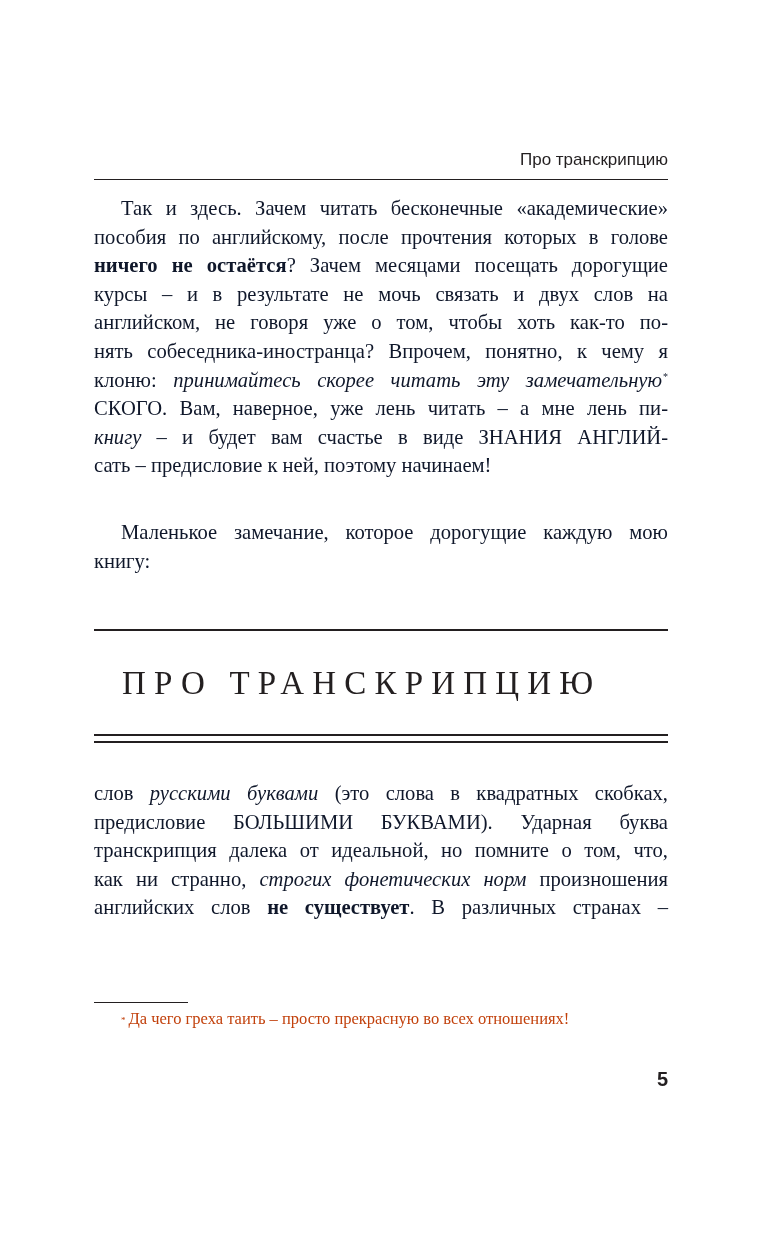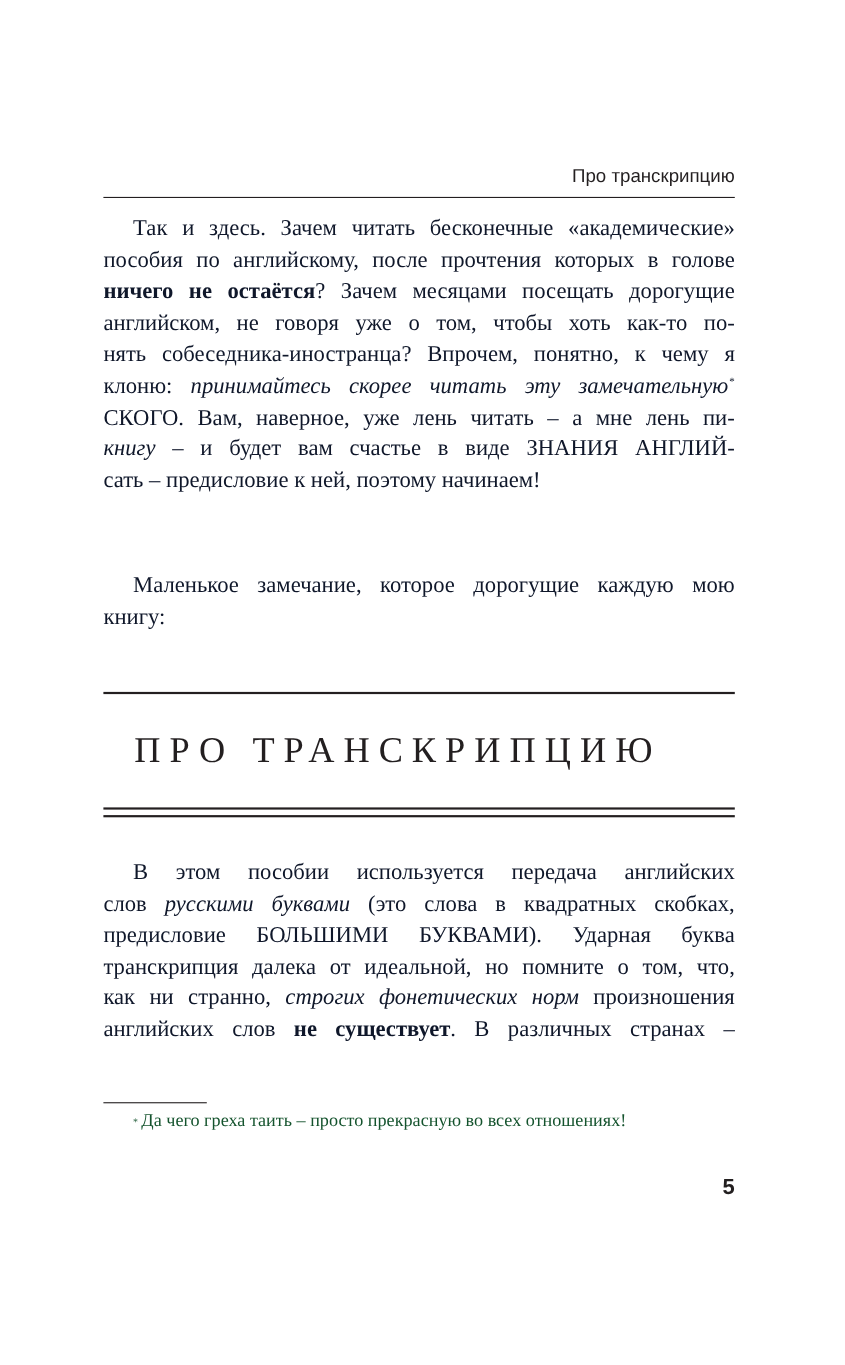--- a/index.html
+++ b/index.html
@@ -129,21 +129,21 @@
       height: 0;
       border-top: 1px solid #231f20;
     }
     .footnote {
       position: absolute;
       left: 27px;
       top: 1009px;
       font-family: "Liberation Serif", serif;
       font-size: 16.5px;
       line-height: 20px;
-      color: #14532d;
+      color: #c2410c;
       white-space: nowrap;
     }
     .footnote .fn-star {
       font-size: 9px;
       vertical-align: top;
       position: relative;
       top: 1px;
       margin-right: 3px;
     }
     .page-number {
@@ -162,40 +162,40 @@
 
 <div class="page">
 
   <div class="running-head">Про транскрипцию</div>
   <div class="head-rule"></div>
 
   <div class="block-a body-text">
     <span class="line indent"><span>Так и здесь. Зачем читать бесконечные «академические»</span></span>
     <span class="line"><span>пособия по английскому, после прочтения которых в голове</span></span>
     <span class="line"><b>ничего не остаётся</b><span>? Зачем месяцами посещать дорогущие</span></span>
+    <span class="line"><span>курсы – и в результате не мочь связать и двух слов на</span></span>
     <span class="line"><span>английском, не говоря уже о том, чтобы хоть как-то по-</span></span>
     <span class="line"><span>нять собеседника-иностранца? Впрочем, понятно, к чему я</span></span>
     <span class="line"><span>клоню: </span><i>принимайтесь скорее читать эту замечательную</i><sup class="fn-mark">*</sup></span>
     <span class="line"><span>СКОГО. Вам, наверное, уже лень читать – а мне лень пи-</span></span>
     <span class="line"><i>книгу</i><span> – и будет вам счастье в виде ЗНАНИЯ АНГЛИЙ-</span></span>
     <span class="line last"><span>сать – предисловие к ней, поэтому начинаем!</span></span>
   </div>
 
   <div class="block-b body-text">
     <span class="line indent"><span>Маленькое замечание, которое дорогущие каждую мою</span></span>
     <span class="line last"><span>книгу:</span></span>
   </div>
 
   <div class="rule-single"></div>
   <div class="section-title">ПРО ТРАНСКРИПЦИЮ</div>
   <div class="rule-double-1"></div>
   <div class="rule-double-2"></div>
 
   <div class="block-c body-text">
-    <span class="line indent"><span>В этом пособии используется передача английских</span></span>
     <span class="line"><span>слов </span><i>русскими буквами</i><span> (это слова в квадратных скобках,</span></span>
     <span class="line"><span>предисловие БОЛЬШИМИ БУКВАМИ). Ударная буква</span></span>
     <span class="line"><span>транскрипция далека от идеальной, но помните о том, что,</span></span>
     <span class="line"><span>как ни странно, </span><i>строгих фонетических норм</i><span> произношения</span></span>
     <span class="line"><span>английских слов </span><b>не существует</b><span>. В различных странах –</span></span>
   </div>
 
   <div class="footnote-rule"></div>
   <div class="footnote"><span class="fn-star">*</span><span>Да чего греха таить – просто прекрасную во всех отношениях!</span></div>
 

